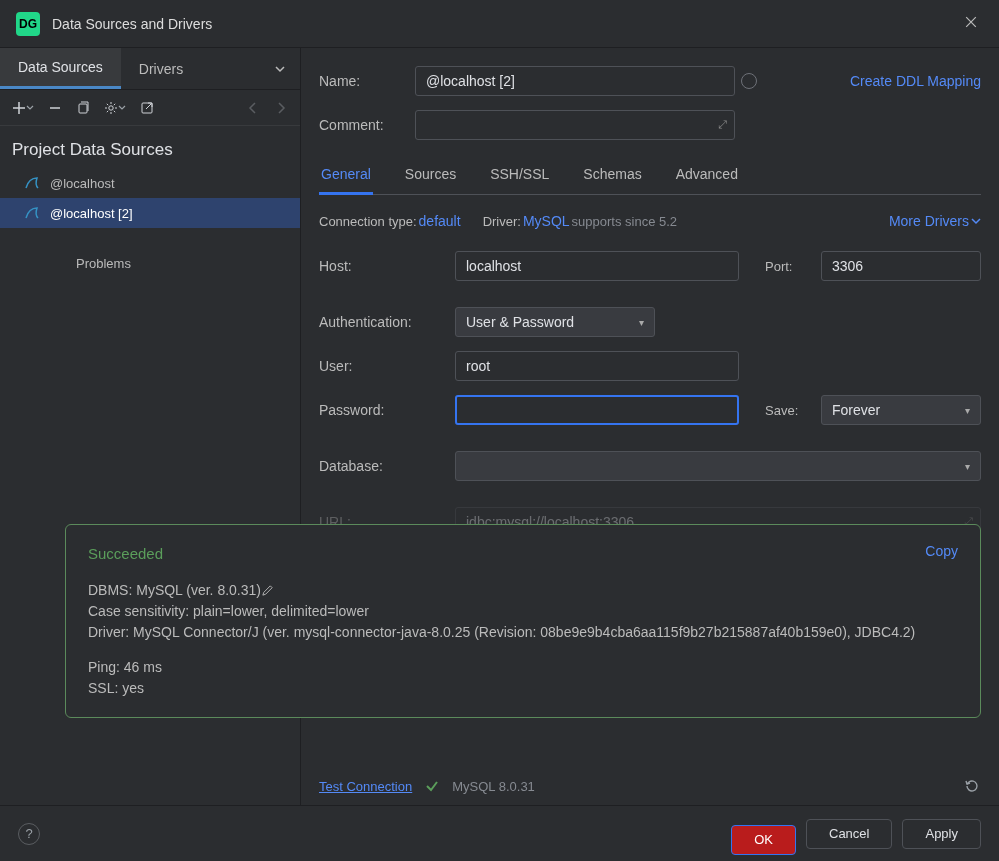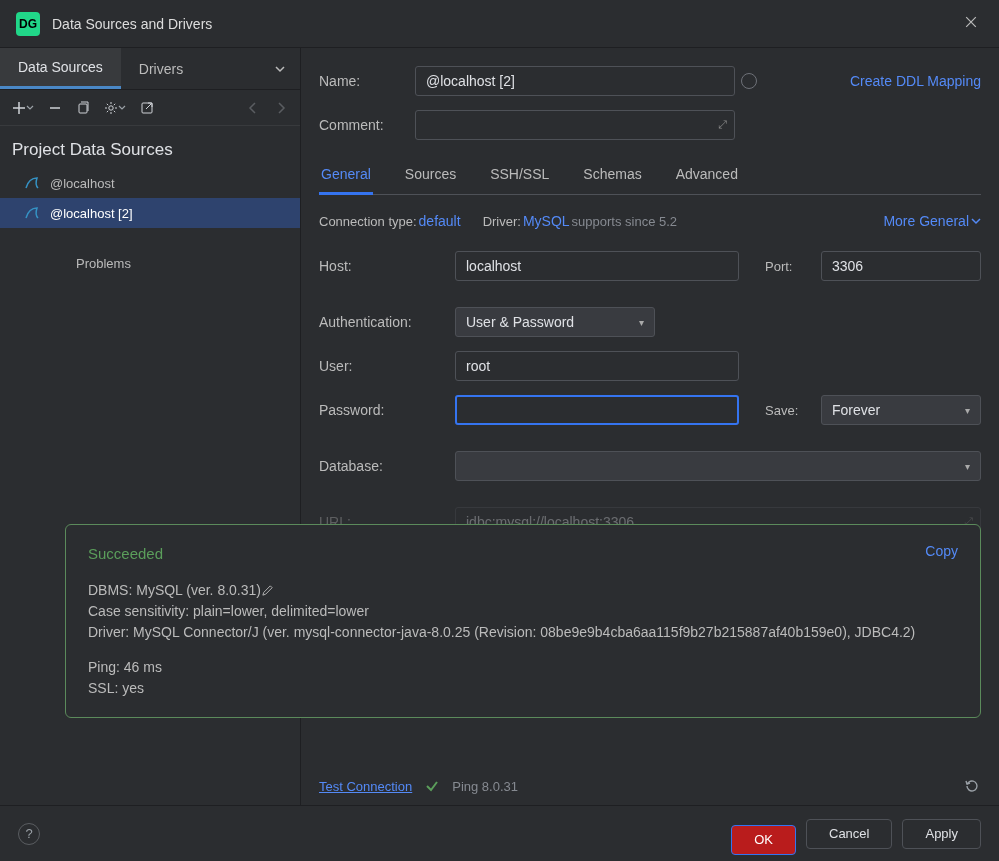--- a/index.html
+++ b/index.html
@@ -356,21 +356,21 @@
     </div>
 
     <div class="conn-line">
       <span>Connection type:</span>
       <span class="link">default</span>
       <span style="width:18px"></span>
       <span>Driver:</span>
       <span class="link">MySQL</span>
       <span class="muted">supports since 5.2</span>
       <span style="flex:1"></span>
-      <span class="link">More General</span>
+      <span class="link">More Drivers</span>
       <svg width="10" height="10" viewBox="0 0 10 10">
           <path d="M1 3 L5 7 L9 3" stroke="#548af7" stroke-width="1.5" fill="none"></path>
         </svg>
     </div>
 
     <div class="row">
       <div class="c-label2">Host:</div>
       <input class="txt-input" style="width: 284px;" value="localhost">
       <div style="width:26px"></div>
       <div style="width:56px">Port:</div>
@@ -438,21 +438,21 @@
       <div style="height:14px"></div>
       <div>Ping: 46 ms</div>
       <div>SSL: yes</div>
     </div>
 
     <div class="test-row">
       <span class="link-underline">Test Connection</span>
       <svg width="16" height="16" viewBox="0 0 16 16">
           <path d="M3 8 L7 12 L13 4" stroke="#5b9e5b" stroke-width="2" fill="none"></path>
         </svg>
-      <span class="muted">Ping 8.0.31</span>
+      <span class="muted">MySQL 8.0.31</span>
       <span class="undo-ic">
         <svg width="18" height="18" viewBox="0 0 18 18">
             <path d="M4 9 A5 5 0 1 0 6 5 L4 7" stroke="#9aa0a6" stroke-width="1.4" fill="none"></path>
             <path d="M3 4 L4 7 L7 6" stroke="#9aa0a6" stroke-width="1.4" fill="none"></path>
           </svg>
       </span>
     </div>
   </div>
 </div>
 

